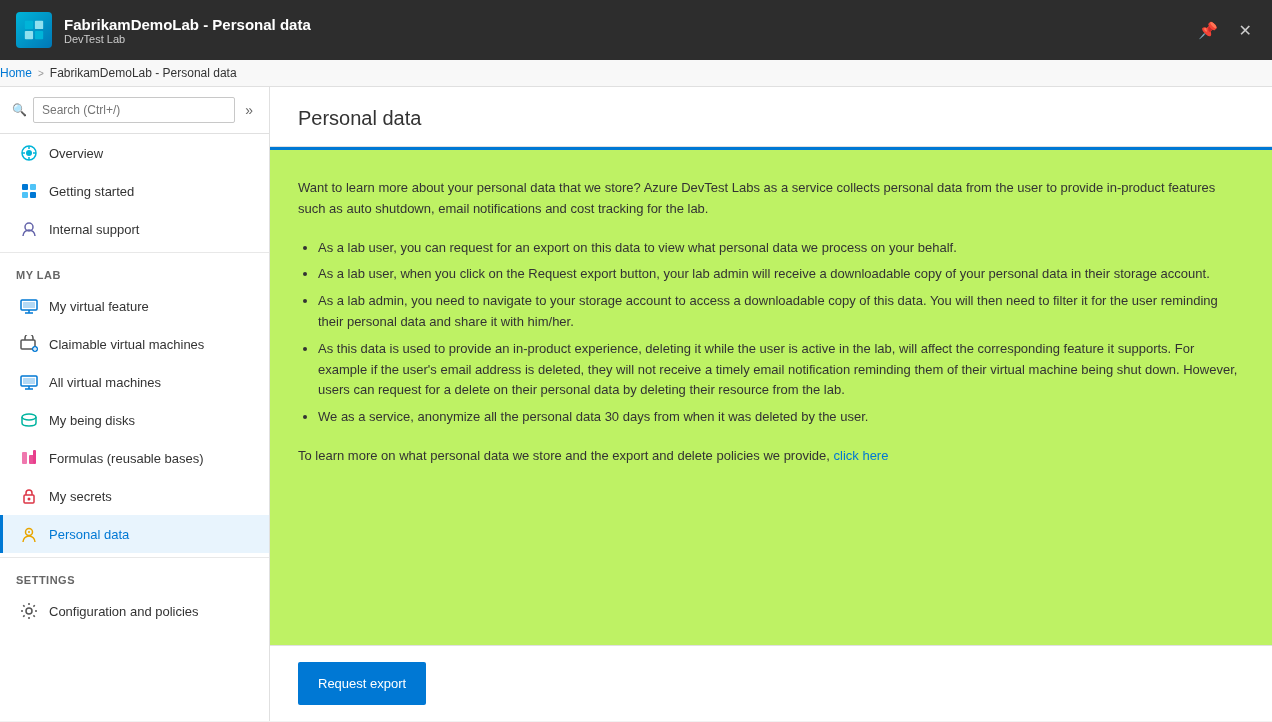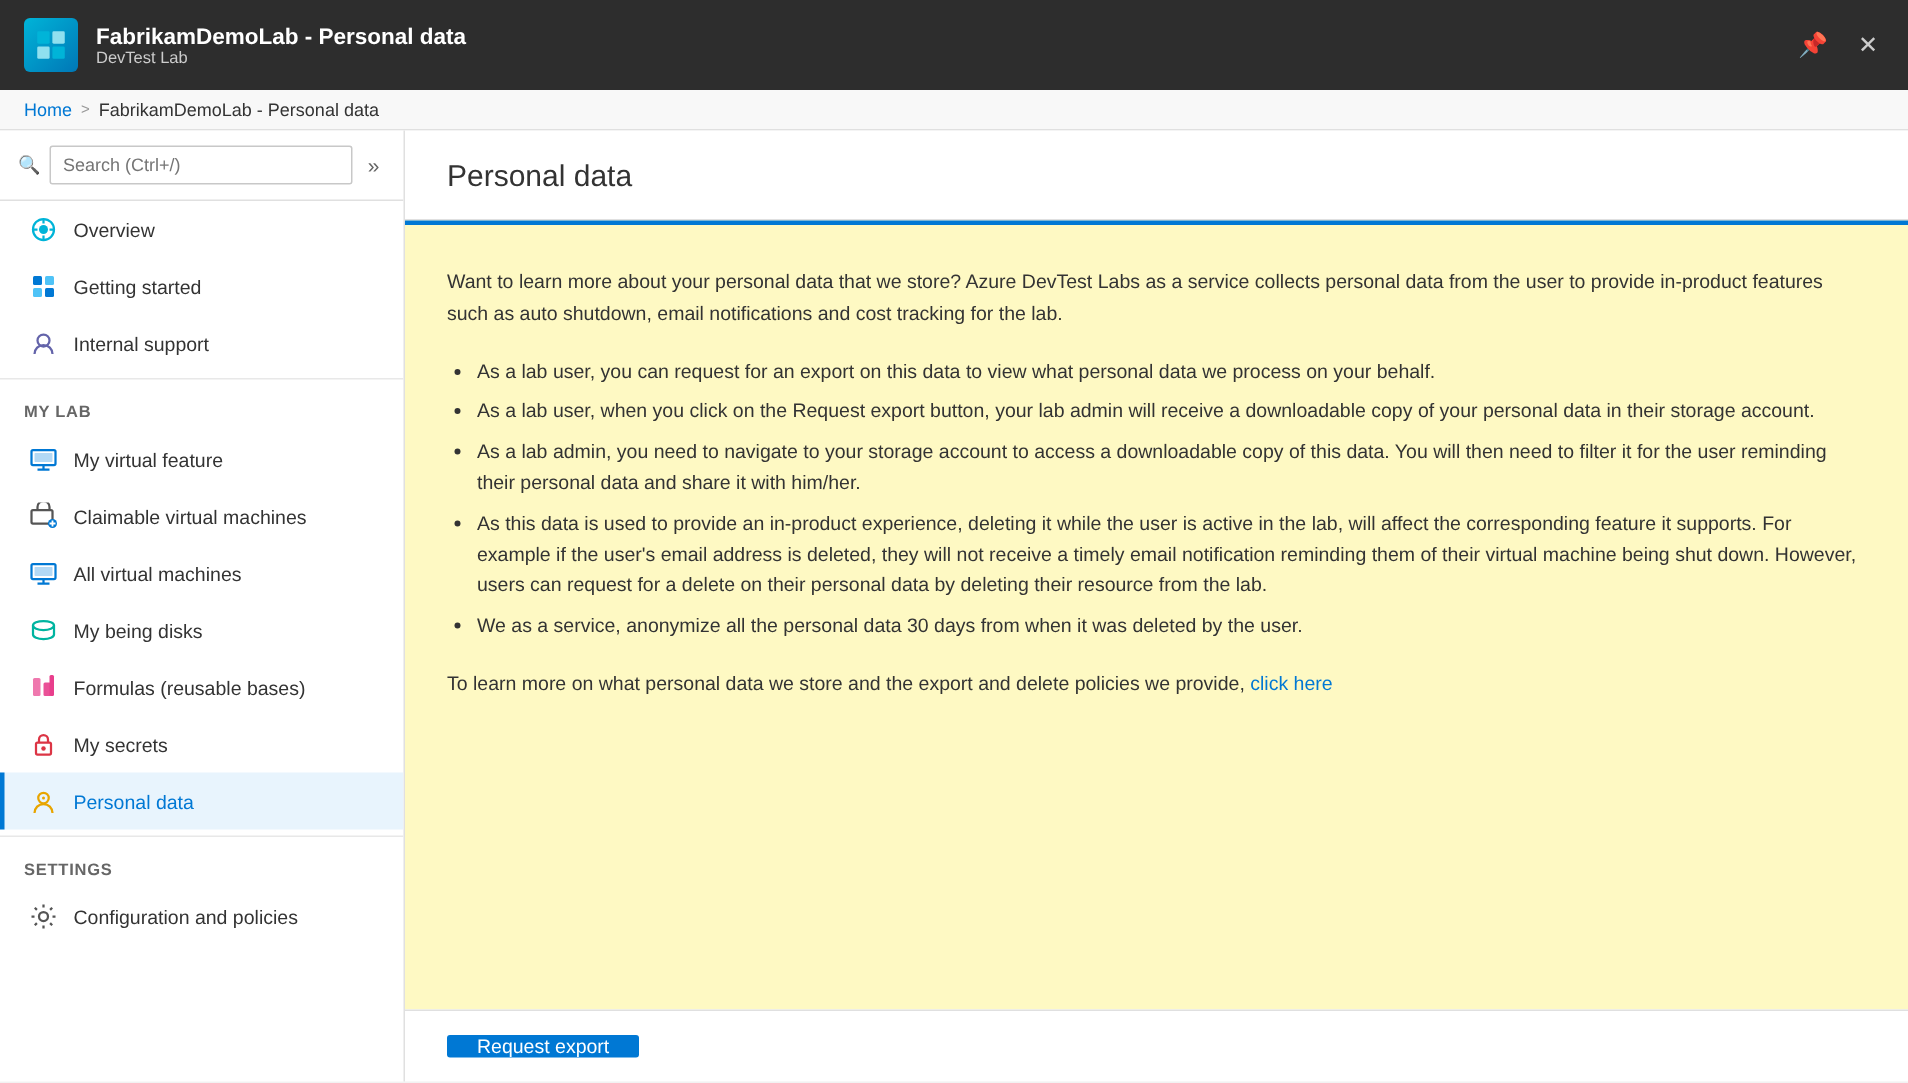--- a/index.html
+++ b/index.html
@@ -32,21 +32,21 @@
     .topbar-icon-btn {
       background: none; border: none; cursor: pointer;
       color: #ccc; font-size: 16px; padding: 4px;
       display: flex; align-items: center; justify-content: center;
     }
 
     
     .breadcrumb-bar {
       background: #f8f8f8;
       border-bottom: 1px solid #e0e0e0;
-      padding: 6px 16px;
+      padding: 6px 0;
       font-size: 12px;
       color: #666;
       display: flex; align-items: center; gap: 6px;
     }
     .breadcrumb-link { color: #0078d4; text-decoration: none; cursor: pointer; }
     .breadcrumb-sep { color: #999; font-size: 10px; }
     .breadcrumb-current { color: #333; }
 
     
     .layout {
@@ -114,21 +114,21 @@
     }
     .page-header {
       background: #fff;
       padding: 20px 28px 16px;
       border-bottom: 1px solid #e0e0e0;
     }
     .page-title { font-size: 20px; font-weight: 300; color: #333; }
 
     .content-body {
       flex: 1;
-      background: #fef9c3;
+      background: #bef264;
       margin: 0;
       padding: 28px 28px 20px;
       border-top: 3px solid #0078d4;
     }
     .content-intro {
       font-size: 13px; line-height: 1.6; color: #333;
       margin-bottom: 18px;
     }
     .bullet-list { list-style: disc; padding-left: 20px; margin-bottom: 18px; }
     .bullet-list li { font-size: 13px; line-height: 1.6; color: #333; margin-bottom: 6px; }
@@ -137,21 +137,21 @@
 
     .footer-bar {
       background: #fff;
       border-top: 1px solid #e0e0e0;
       padding: 16px 28px;
     }
     .request-export-btn {
       background: #0078d4;
       color: #fff;
       border: none;
-      padding: 0 20px;
+      padding: 14px 20px;
       font-size: 13px;
       cursor: pointer;
       border-radius: 2px;
     }
 
     
     .icon-overview { color: #00b4d8; }
     .icon-getting-started { color: #0078d4; }
     .icon-internal-support { color: #6464aa; }
     .icon-vm { color: #0078d4; }

